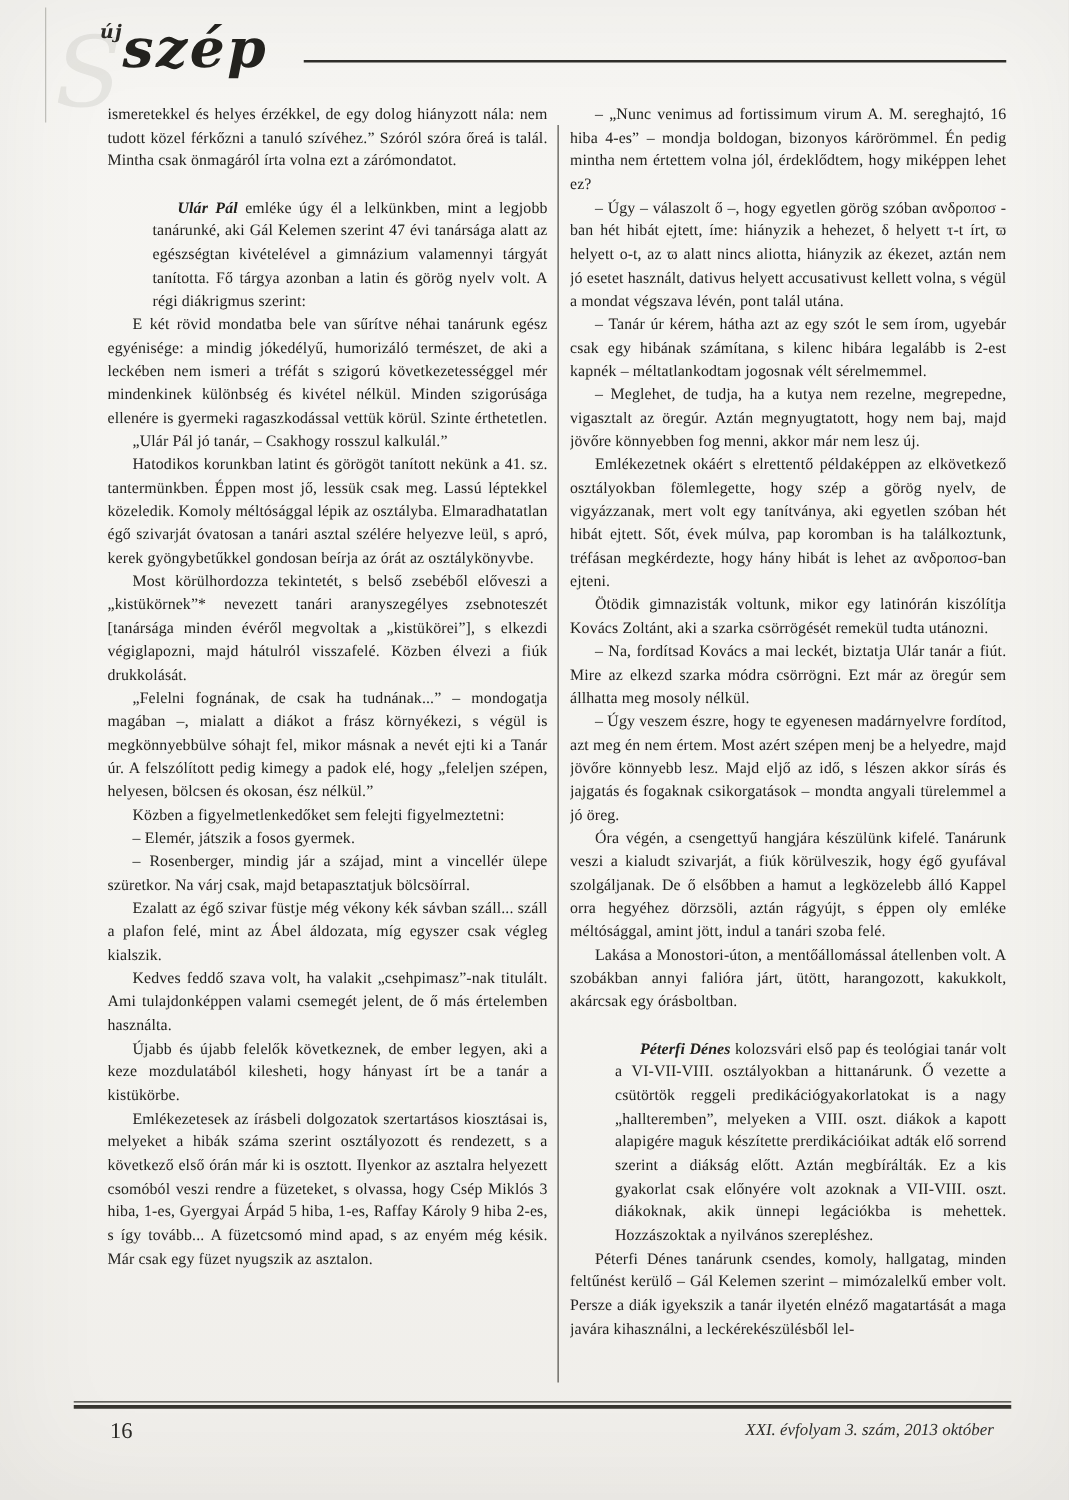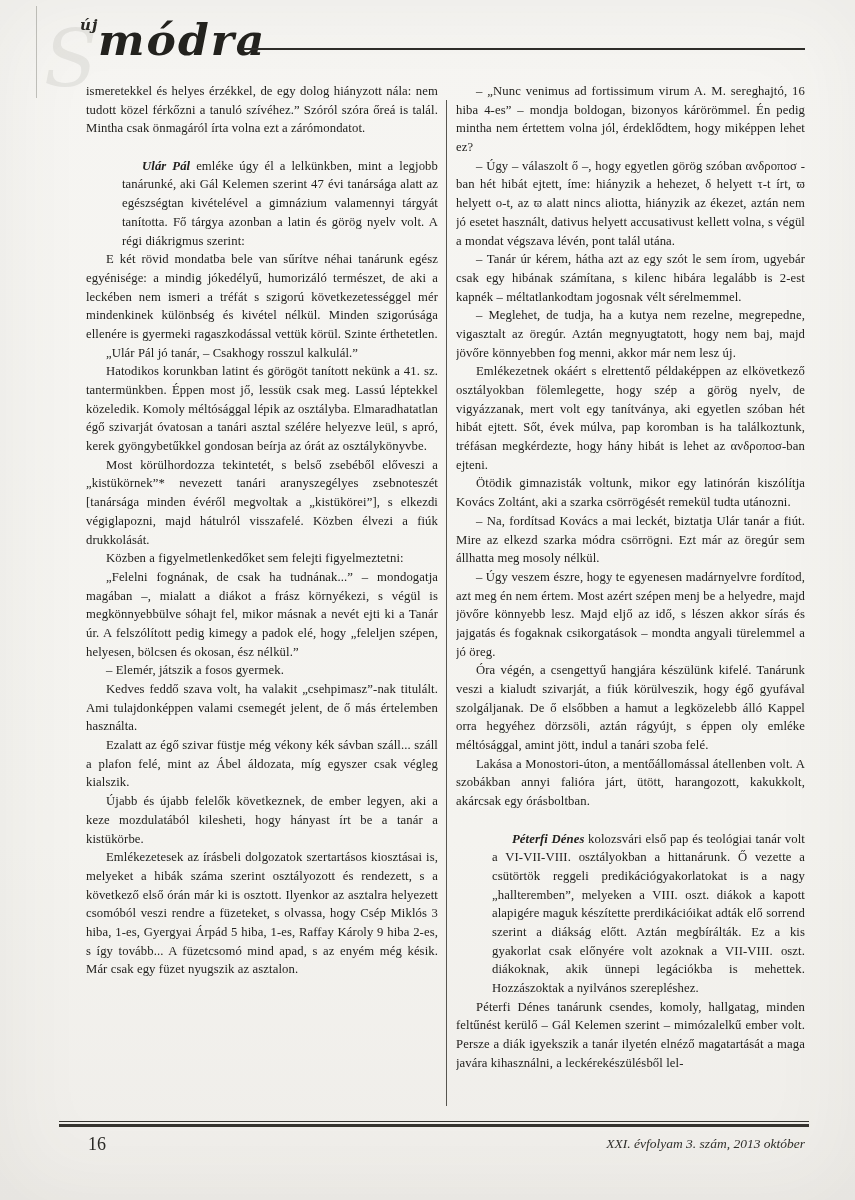--- a/index.html
+++ b/index.html
@@ -63,63 +63,64 @@
   .footer-rule{
     position:absolute;left:59px;top:1121px;width:750px;height:2px;
     border-top:1px solid #36342f;
     border-bottom:3px solid #36342f;
   }
   .page-num{
     position:absolute;left:88px;top:1134px;
     font-size:18px;color:#2a2925;
   }
   .issue{
-    position:absolute;right:50px;top:1136px;
+    position:absolute;right:60px;top:1136px;
     font-size:13.5px;font-style:italic;color:#2e2d29;
   }
 </style>
 </head>
 <body>
 
 <div class="page">
 
   <header>
     <span class="watermark">S</span>
     <span class="scan-line-left"></span>
     <div class="logo">
       <span class="logo-prefix">új</span>
-      <span class="logo-main">módra</span>
+      <span class="logo-main">szép</span>
     </div>
     <div class="header-rule"></div>
   </header>
 
   <main>
     <section class="col col-left" id="col-left">
   <p class="para no-indent"><b class="lead"></b><span class="ptext">ismeretekkel és helyes érzékkel, de egy dolog hiányzott nála: nem tudott közel férkőzni a tanuló szívéhez.” Szóról szóra őreá is talál. Mintha csak önmagáról írta volna ezt a zárómondatot.</span></p>
 
   <p class="para gap-before"><b class="lead">Ulár Pál</b><span class="ptext"> emléke úgy él a lelkünkben, mint a legjobb tanárunké, aki Gál Kelemen szerint 47 évi tanársága alatt az egészségtan kivételével a gimnázium valamennyi tárgyát tanította. Fő tárgya azonban a latin és görög nyelv volt. A régi diákrigmus szerint:</span></p>
 
   <p class="para"><b class="lead"></b><span class="ptext">E két rövid mondatba bele van sűrítve néhai tanárunk egész egyénisége: a mindig jókedélyű, humorizáló természet, de aki a leckében nem ismeri a tréfát s szigorú következetességgel mér mindenkinek különbség és kivétel nélkül. Minden szigorúsága ellenére is gyermeki ragaszkodással vettük körül. Szinte érthetetlen.</span></p>
 
   <p class="para"><b class="lead"></b><span class="ptext">„Ulár Pál jó tanár, – Csakhogy rosszul kalkulál.”</span></p>
 
   <p class="para"><b class="lead"></b><span class="ptext">Hatodikos korunkban latint és görögöt tanított nekünk a 41. sz. tantermünkben. Éppen most jő, lessük csak meg. Lassú léptekkel közeledik. Komoly méltósággal lépik az osztályba. Elmaradhatatlan égő szivarját óvatosan a tanári asztal szélére helyezve leül, s apró, kerek gyöngybetűkkel gondosan beírja az órát az osztálykönyvbe.</span></p>
 
   <p class="para"><b class="lead"></b><span class="ptext">Most körülhordozza tekintetét, s belső zsebéből előveszi a „kistükörnek”* nevezett tanári aranyszegélyes zsebnoteszét [tanársága minden évéről megvoltak a „kistükörei”], s elkezdi végiglapozni, majd hátulról visszafelé. Közben élvezi a fiúk drukkolását.</span></p>
 
+  <p class="para"><b class="lead"></b><span class="ptext">„Felelni fognának, de csak ha tudnának...” – mondogatja magában –, mialatt a diákot a frász környékezi, s végül is megkönnyebbülve sóhajt fel, mikor másnak a nevét ejti ki a Tanár úr. A felszólított pedig kimegy a padok elé, hogy „feleljen szépen, helyesen, bölcsen és okosan, ész nélkül.”</span></p>
+
   <p class="para"><b class="lead"></b><span class="ptext">Közben a figyelmetlenkedőket sem felejti figyelmeztetni:</span></p>
-
-  <p class="para"><b class="lead"></b><span class="ptext">„Felelni fognának, de csak ha tudnának...” – mondogatja magában –, mialatt a diákot a frász környékezi, s végül is megkönnyebbülve sóhajt fel, mikor másnak a nevét ejti ki a Tanár úr. A felszólított pedig kimegy a padok elé, hogy „feleljen szépen, helyesen, bölcsen és okosan, ész nélkül.”</span></p>
 
   <p class="para"><b class="lead"></b><span class="ptext">– Elemér, játszik a fosos gyermek.</span></p>
 
+  <p class="para"><b class="lead"></b><span class="ptext">– Rosenberger, mindig jár a szájad, mint a vincellér ülepe szüretkor. Na várj csak, majd betapasztatjuk bölcsöírral.</span></p>
+
+  <p class="para"><b class="lead"></b><span class="ptext">Ezalatt az égő szivar füstje még vékony kék sávban száll... száll a plafon felé, mint az Ábel áldozata, míg egyszer csak végleg kialszik.</span></p>
 
   <p class="para"><b class="lead"></b><span class="ptext">Kedves feddő szava volt, ha valakit „csehpimasz”-nak titulált. Ami tulajdonképpen valami csemegét jelent, de ő más értelemben használta.</span></p>
-
-  <p class="para"><b class="lead"></b><span class="ptext">Ezalatt az égő szivar füstje még vékony kék sávban száll... száll a plafon felé, mint az Ábel áldozata, míg egyszer csak végleg kialszik.</span></p>
 
   <p class="para"><b class="lead"></b><span class="ptext">Újabb és újabb felelők következnek, de ember legyen, aki a keze mozdulatából kilesheti, hogy hányast írt be a tanár a kistükörbe.</span></p>
 
   <p class="para"><b class="lead"></b><span class="ptext">Emlékezetesek az írásbeli dolgozatok szertartásos kiosztásai is, melyeket a hibák száma szerint osztályozott és rendezett, s a következő első órán már ki is osztott. Ilyenkor az asztalra helyezett csomóból veszi rendre a füzeteket, s olvassa, hogy Csép Miklós 3 hiba, 1-es, Gyergyai Árpád 5 hiba, 1-es, Raffay Károly 9 hiba 2-es, s így tovább... A füzetcsomó mind apad, s az enyém még késik. Már csak egy füzet nyugszik az asztalon.</span></p>
 </section>
     <div class="col-divider"></div>
     <section class="col col-right" id="col-right">
   <p class="para"><b class="lead"></b><span class="ptext">– „Nunc venimus ad fortissimum virum A. M. sereghajtó, 16 hiba 4-es” – mondja boldogan, bizonyos kárörömmel. Én pedig mintha nem értettem volna jól, érdeklődtem, hogy miképpen lehet ez?</span></p>
 
   <p class="para"><b class="lead"></b><span class="ptext">– Úgy – válaszolt ő –, hogy egyetlen görög szóban ανδροποσ -ban hét hibát ejtett, íme: hiányzik a hehezet, δ helyett τ-t írt, ϖ helyett o-t, az ϖ alatt nincs aliotta, hiányzik az ékezet, aztán nem jó esetet használt, dativus helyett accusativust kellett volna, s végül a mondat végszava lévén, pont talál utána.</span></p>

